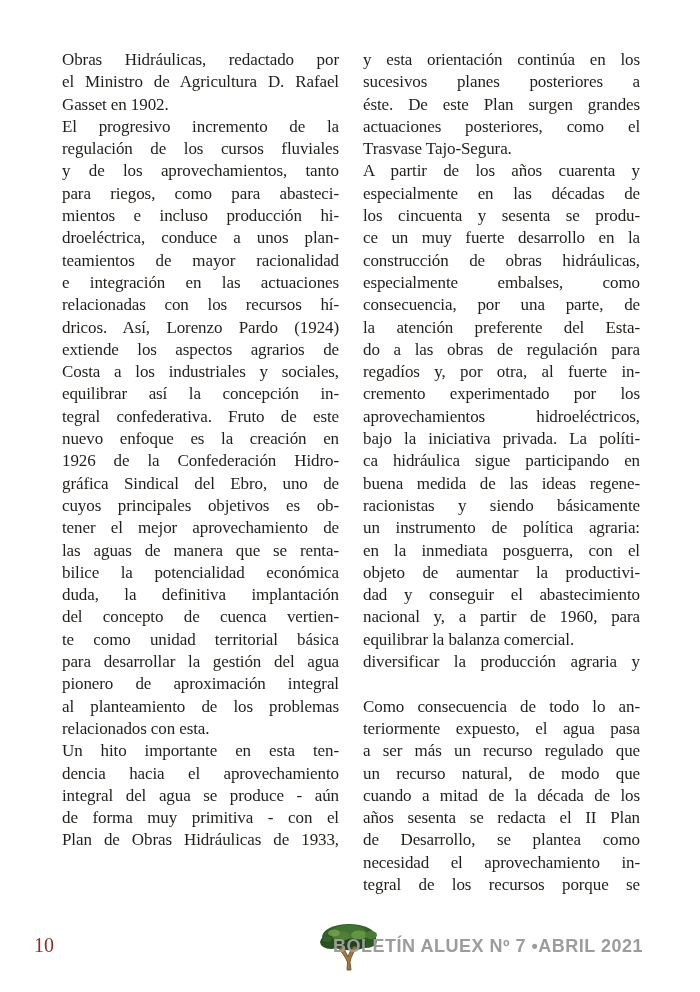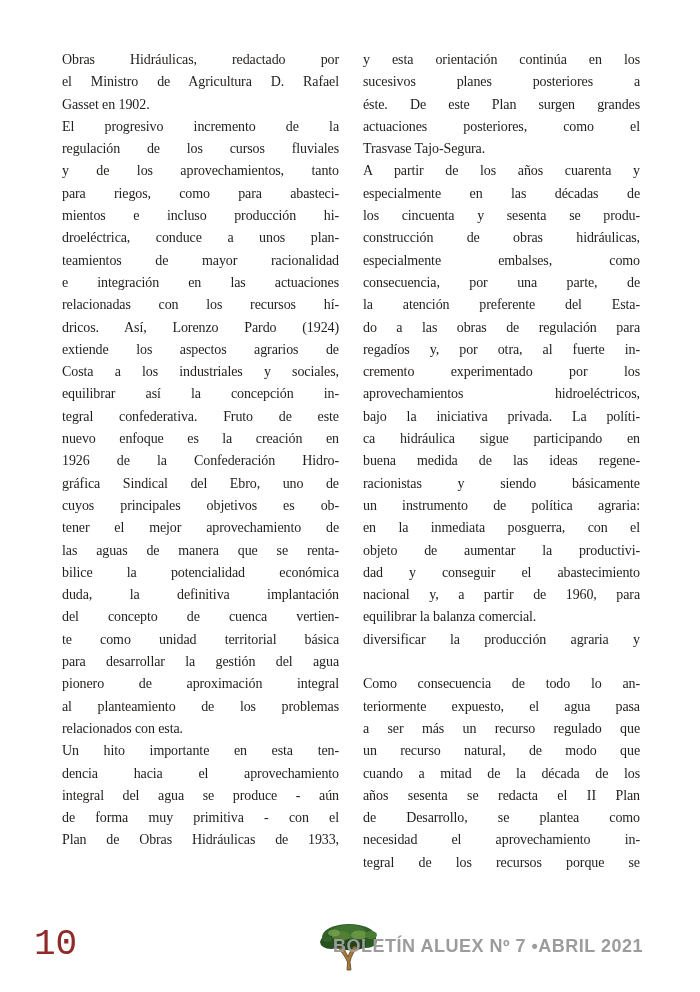--- a/index.html
+++ b/index.html
@@ -17,21 +17,21 @@
   .columns {
     position: absolute;
     left: 62px; top: 49px;
     width: 578px;
     display: flex;
     gap: 24px;
   }
   .column {
     width: 277px;
     color: #211e1b;
-    font-size: 14px;
+    font-size: 17px;
     line-height: 22.3px;
     letter-spacing: -0.1px;
   }
   .para { margin: 0; }
   .para.gap { margin-top: 22.3px; }
   .line {
     text-align: justify;
     text-align-last: justify;
     text-justify: inter-word;
     white-space: normal;
@@ -41,22 +41,22 @@
     text-align-last: left;
   }
   .footer {
     position: absolute;
     left: 0; top: 918px;
     width: 700px; height: 60px;
   }
   .page-number {
     position: absolute;
     left: 34px; top: 12px;
-    font-family: Liberation Mono, monospace;
-    font-size: 36px;
+    font-family: Liberation Serif, serif;
+    font-size: 20px;
     line-height: 30px;
     color: #8f2a28;
   }
   .logo {
     position: absolute;
     left: 319px; top: 4px;
     width: 60px; height: 52px;
   }
   .logo svg { width: 60px; height: 52px; display: block; }
   .footer-text {
@@ -125,20 +125,21 @@
           <div class="line">y esta orientación continúa en los</div>
           <div class="line">sucesivos planes posteriores a</div>
           <div class="line">éste. De este Plan surgen grandes</div>
           <div class="line">actuaciones posteriores, como el</div>
           <div class="line no-just">Trasvase Tajo-Segura.</div>
         </div>
         <div class="para">
           <div class="line">A partir de los años cuarenta y</div>
           <div class="line">especialmente en las décadas de</div>
           <div class="line">los cincuenta y sesenta se produ-</div>
+          <div class="line">ce un muy fuerte desarrollo en la</div>
           <div class="line">construcción de obras hidráulicas,</div>
           <div class="line">especialmente embalses, como</div>
           <div class="line">consecuencia, por una parte, de</div>
           <div class="line">la atención preferente del Esta-</div>
           <div class="line">do a las obras de regulación para</div>
           <div class="line">regadíos y, por otra, al fuerte in-</div>
           <div class="line">cremento experimentado por los</div>
           <div class="line">aprovechamientos hidroeléctricos,</div>
           <div class="line">bajo la iniciativa privada. La políti-</div>
           <div class="line">ca hidráulica sigue participando en</div>

